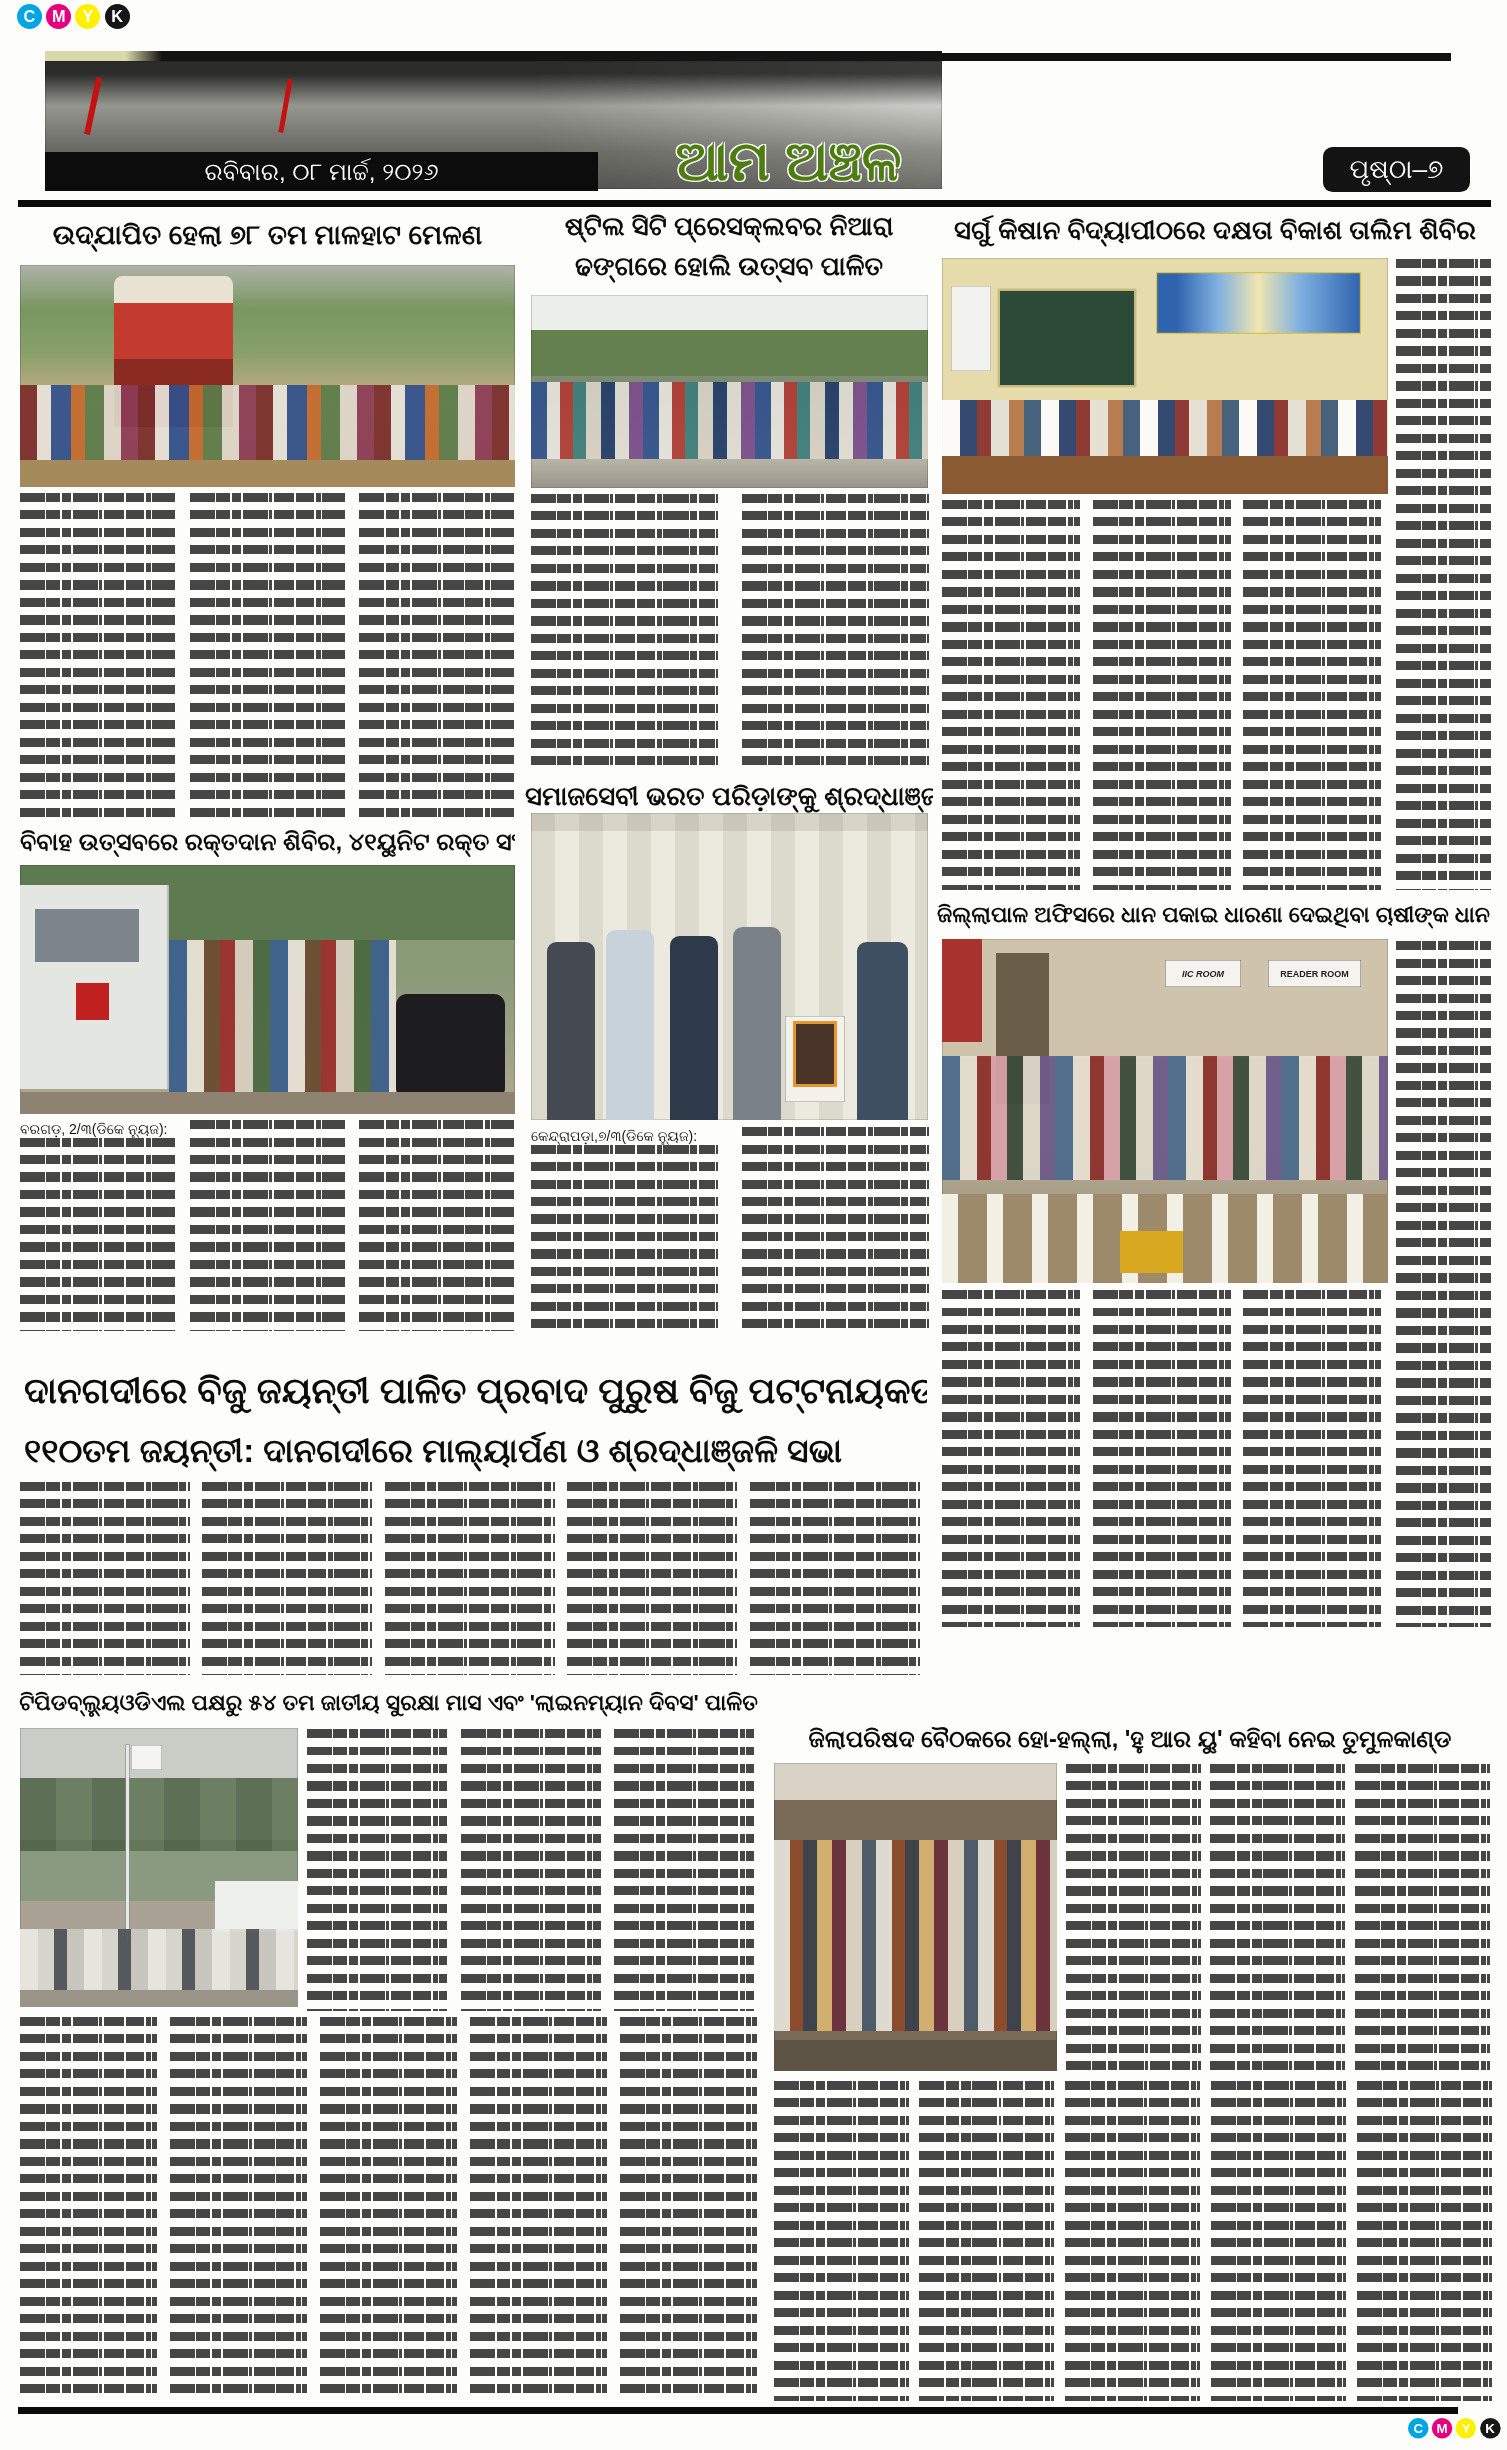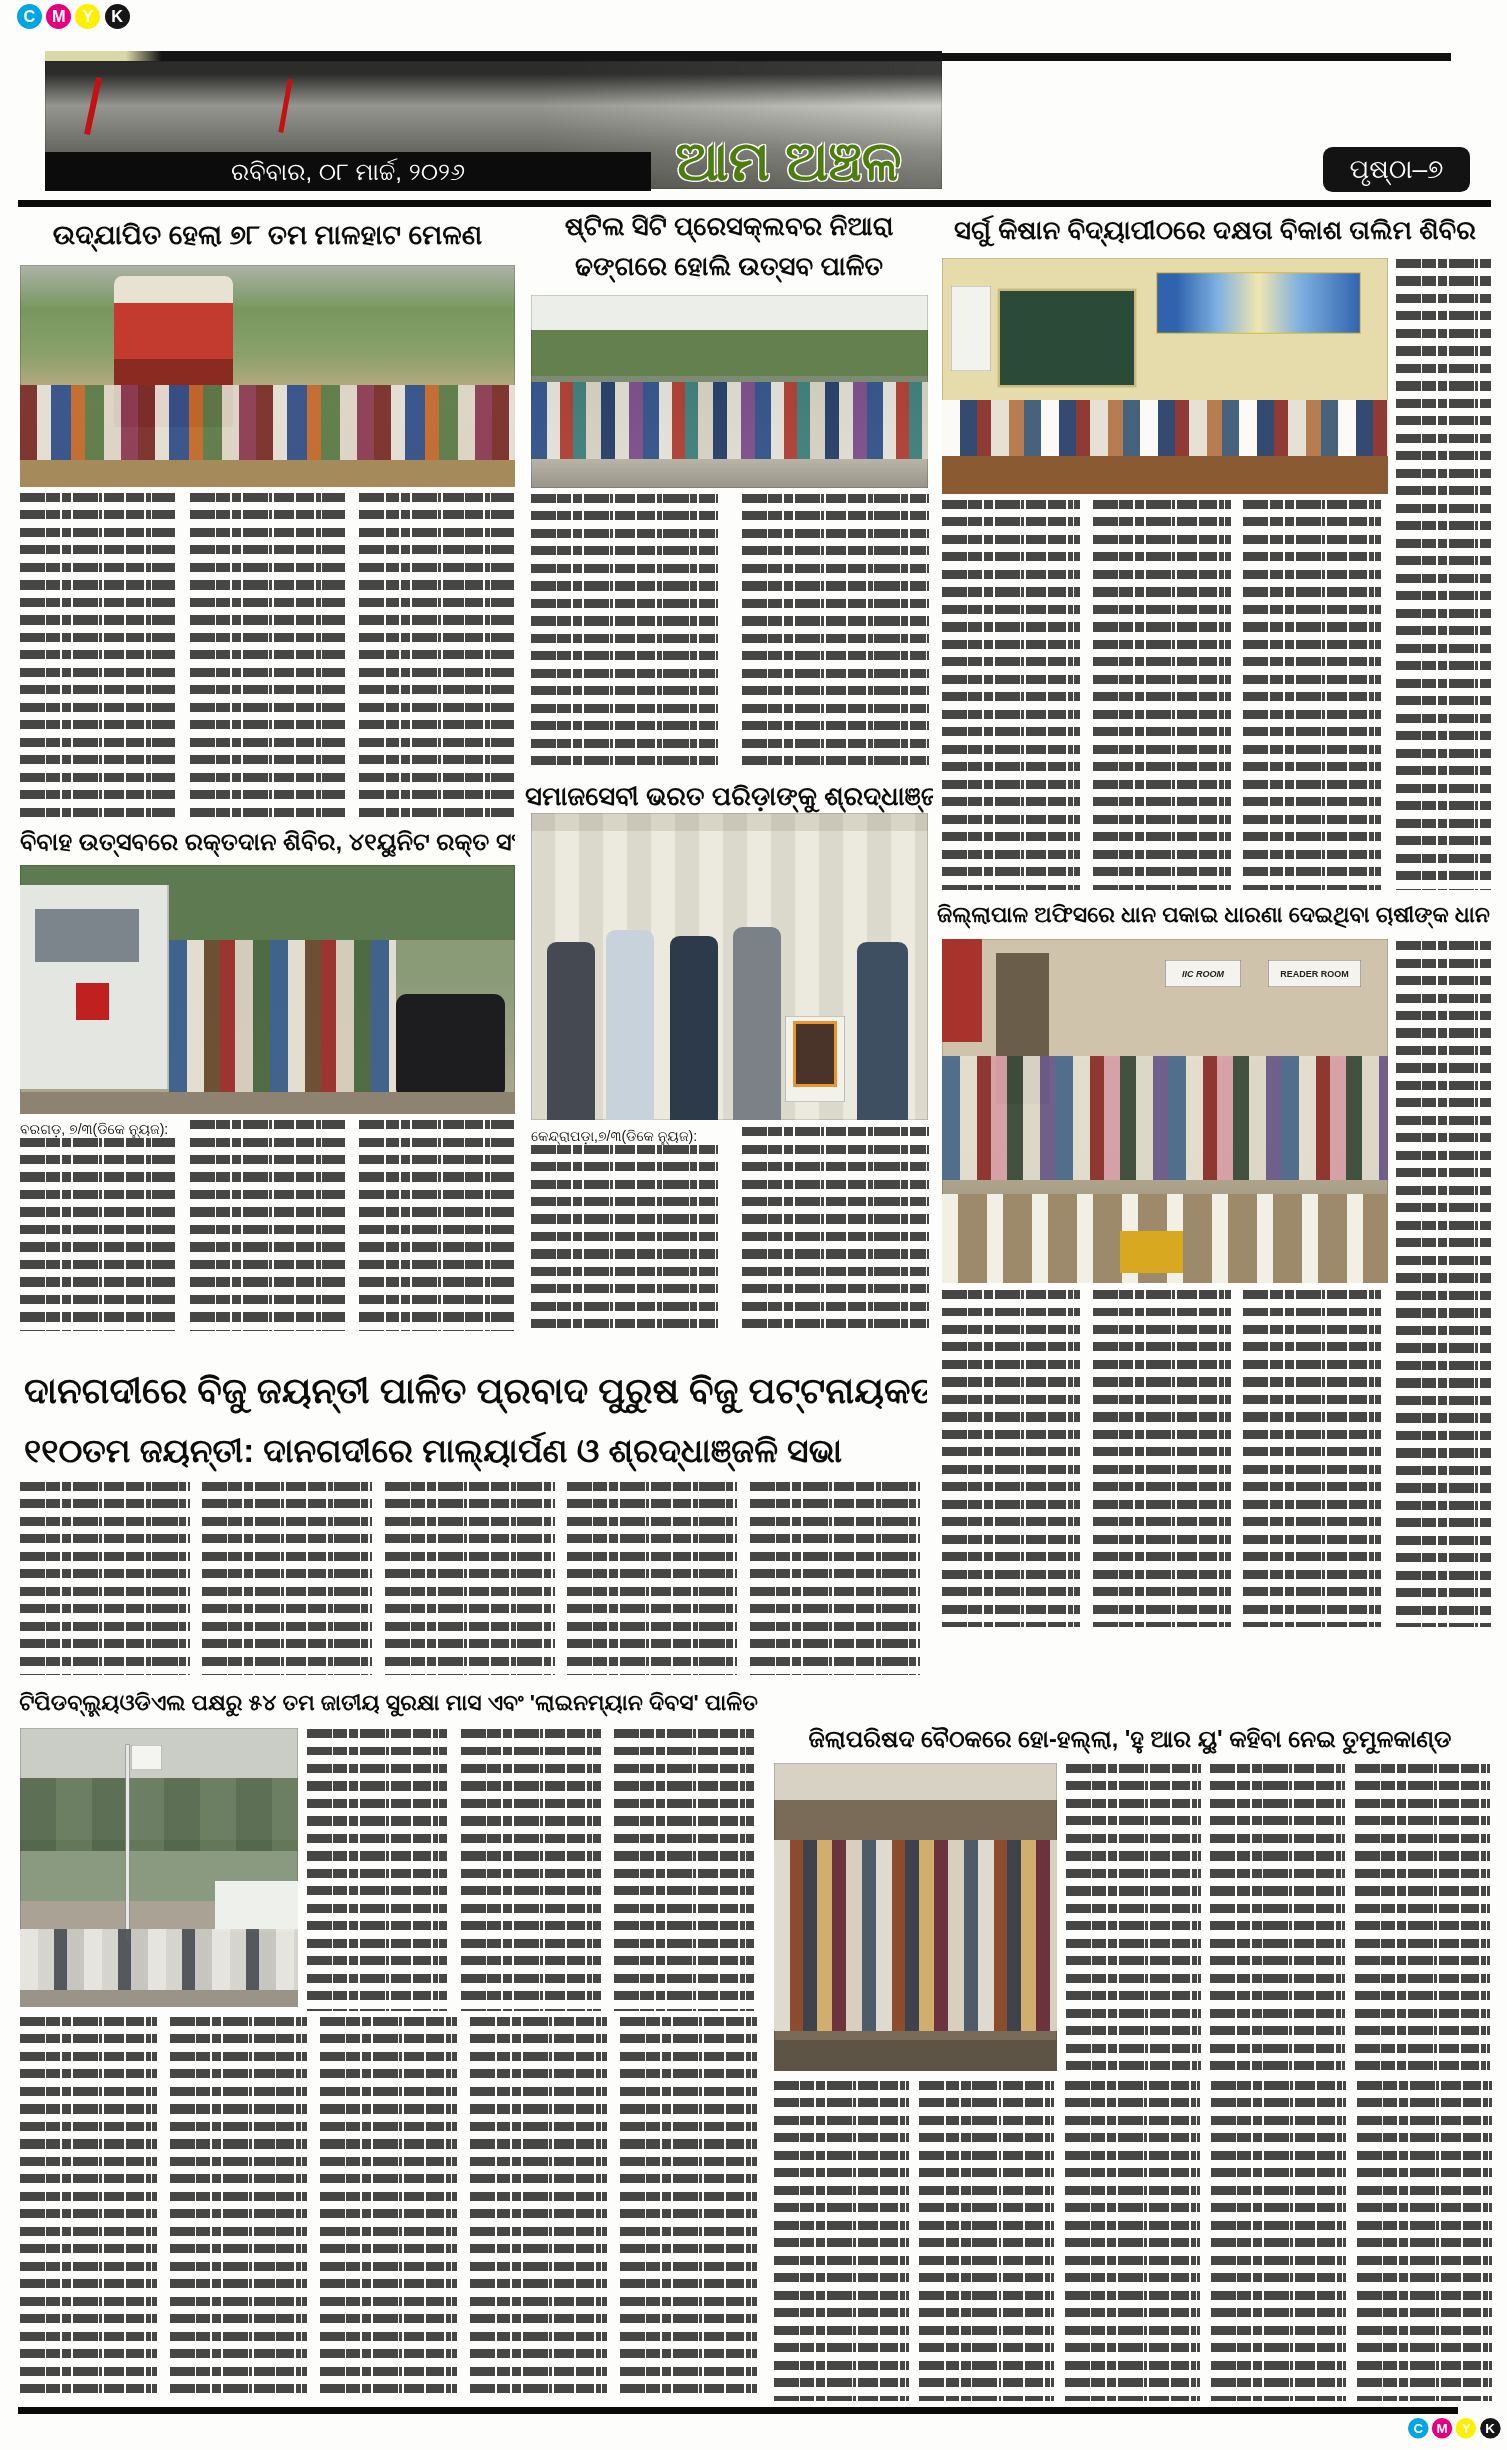--- a/index.html
+++ b/index.html
@@ -36,21 +36,21 @@
     <span class="dot m">M</span>
     <span class="dot y">Y</span>
     <span class="dot k">K</span>
   </div>
 
   <div class="abs" style="left:45px;top:51px;width:897px;height:12px;background:linear-gradient(90deg,#d8d8a8 0 9%,#141414 13% 100%);"></div>
   <div class="abs" style="left:942px;top:53px;width:509px;height:8.4px;background:#111;"></div>
   <div class="abs photo" style="left:45px;top:61px;width:897px;height:128px;background:linear-gradient(90deg,#b9b9b5 0 55%,rgba(250,250,248,1) 98%),linear-gradient(180deg,#3c3c3c 0 10%,#cfcfcb 35%,#8f8f8b 70%,#6f6f6b 100%);background-blend-mode:multiply;"></div>
   <div class="abs" style="left:90px;top:77px;width:6px;height:58px;background:#c41212;transform:rotate(12deg);"></div>
   <div class="abs" style="left:283px;top:79px;width:5.4px;height:54px;background:#c41212;transform:rotate(10deg);"></div>
-  <div class="abs" style="left:45px;top:152px;width:606px;height:39px;background:#0c0c0c;color:#fff;font-size:24px;line-height:39px;text-align:center;white-space:nowrap;overflow:hidden;">ରବିବାର, ୦୮ ମାର୍ଚ୍ଚ, ୨୦୨୬</div>
+  <div class="abs" style="left:45px;top:152px;width:553px;height:39px;background:#0c0c0c;color:#fff;font-size:24px;line-height:39px;text-align:center;white-space:nowrap;overflow:hidden;">ରବିବାର, ୦୮ ମାର୍ଚ୍ଚ, ୨୦୨୬</div>
   <div class="abs" style="left:614px;top:128px;width:349px;height:67px;font-size:55px;line-height:67px;font-weight:bold;color:#4d7c0f;text-align:center;white-space:nowrap;overflow:hidden;text-shadow:1.2px 1.2px 0 #ffffff,-1.2px -1.2px 0 #ffffff,1.2px -1.2px 0 #ffffff,-1.2px 1.2px 0 #ffffff;">ଆମ ଅଞ୍ଚଳ</div>
   <div class="abs" style="left:1323px;top:147px;width:147px;height:45px;background:#131313;border-radius:9.6px;color:#fff;font-size:26.5px;line-height:45px;text-align:center;white-space:nowrap;overflow:hidden;">ପୃଷ୍ଠା–୭</div>
   <div class="abs rule" style="left:18px;top:200px;width:1473px;height:7.2px;"></div>
 
   <div class="abs headline" style="left:22px;top:212px;width:491px;height:46px;font-size:27px;line-height:46px;">ଉଦ୍‌ଯାପିତ ହେଲା ୭୮ ତମ ମାଳହାଟ ମେଳଣ</div>
   <div class="abs photo" style="left:20px;top:265px;width:495px;height:222px;background:linear-gradient(180deg,#aeb3a8 0,#77975f 20%,#8aa06b 40%,#c7af88 62%,#b29a74 100%);">
     <div class="abs" style="left:19%;top:5%;width:24%;height:68%;background:linear-gradient(180deg,#e8e2d2 0 18%,#c23b2e 18% 55%,#8a2a20 55% 100%);border-radius:8.4px 8.4px 0 0;"></div>
     <div class="abs" style="left:0;bottom:12%;width:100%;height:34%;opacity:.92;background:repeating-linear-gradient(90deg,#7a2d2a 0 17px,#e8e3da 17px 31px,#31508c 31px 51px,#c46a2d 51px 65px,#5a7c49 65px 84px,#dfd8cb 84px 101px,#8c3b55 101px 118px);"></div>
     <div class="abs" style="left:0;bottom:0;width:100%;height:12%;background:#a58a5c;"></div>
   </div>
@@ -100,21 +100,21 @@
       <div class="abs" style="left:10%;top:12%;width:70%;height:26%;background:#7d858c;"></div>
       <div class="abs" style="left:38%;top:48%;width:22%;height:18%;background:#c02020;"></div>
     </div>
     <div class="abs" style="left:30%;top:30%;width:46%;height:62%;opacity:.93;background:repeating-linear-gradient(90deg,#3a5f8c 0 18px,#e8e2d6 18px 35px,#6a4a2f 35px 51px,#9c2d2a 51px 66px,#d9cfc0 66px 84px,#49683f 84px 101px);"></div>
     <div class="abs" style="right:2%;bottom:6%;width:22%;height:42%;background:#1d1d1f;border-radius:11px;"></div>
     <div class="abs" style="left:0;bottom:0;width:100%;height:9%;background:#8e8270;"></div>
   </div>
   <div class="abs greek" style="left:20px;top:1120px;width:155px;height:211px;"></div>
   <div class="abs greek" style="left:190px;top:1120px;width:155px;height:211px;"></div>
   <div class="abs greek" style="left:359px;top:1120px;width:155px;height:211px;"></div>
-  <div class="abs dateline" style="left:20px;top:1120px;width:155px;height:18px;">ବରଗଡ଼, ୭/୩(ଡିକେ ନ୍ୟୁଜ):</div>
+  <div class="abs dateline" style="left:20px;top:1120px;width:155px;height:18px;">ବରଗଡ଼, 2/୩(ଡିକେ ନ୍ୟୁଜ):</div>
 
   <div class="abs headline" style="left:937px;top:898px;width:555px;height:34px;font-size:22px;line-height:34px;">ଜିଲ୍ଲାପାଳ ଅଫିସରେ ଧାନ ପକାଇ ଧାରଣା ଦେଇଥିବା ଚାଷୀଙ୍କ ଧାନ ଚୋରି</div>
   <div class="abs photo" style="left:942px;top:939px;width:446px;height:344px;background:linear-gradient(180deg,#cfc4ab 0 35%,#b8ad94 35% 60%,#8e8672 100%);">
     <div class="abs" style="left:0;top:0;width:9%;height:30%;background:#a8322c;"></div>
     <div class="abs" style="left:12%;top:4%;width:12%;height:44%;background:#6a5d4a;"></div>
     <div class="abs sign" style="left:50%;top:6%;width:17%;height:8%;line-height:28px;font-style:italic;">IIC ROOM</div>
     <div class="abs sign" style="left:73%;top:6%;width:21%;height:8%;line-height:28px;">READER ROOM</div>
     <div class="abs" style="left:0;top:34%;width:100%;height:36%;opacity:.93;background:repeating-linear-gradient(90deg,#4a6a8c 0 18px,#e6e0d2 18px 35px,#8c2f2a 35px 49px,#d8a0a8 49px 65px,#3a4a3a 65px 81px,#e0dacc 81px 98px,#6a5a8a 98px 113px);"></div>
     <div class="abs" style="left:0;bottom:0;width:100%;height:26%;background:repeating-linear-gradient(90deg,#f2efe4 0 15.7px,#9c8a6a 15.7px 45px);"></div>
     <div class="abs" style="left:40%;bottom:3%;width:14%;height:12%;background:#d8a820;"></div>

